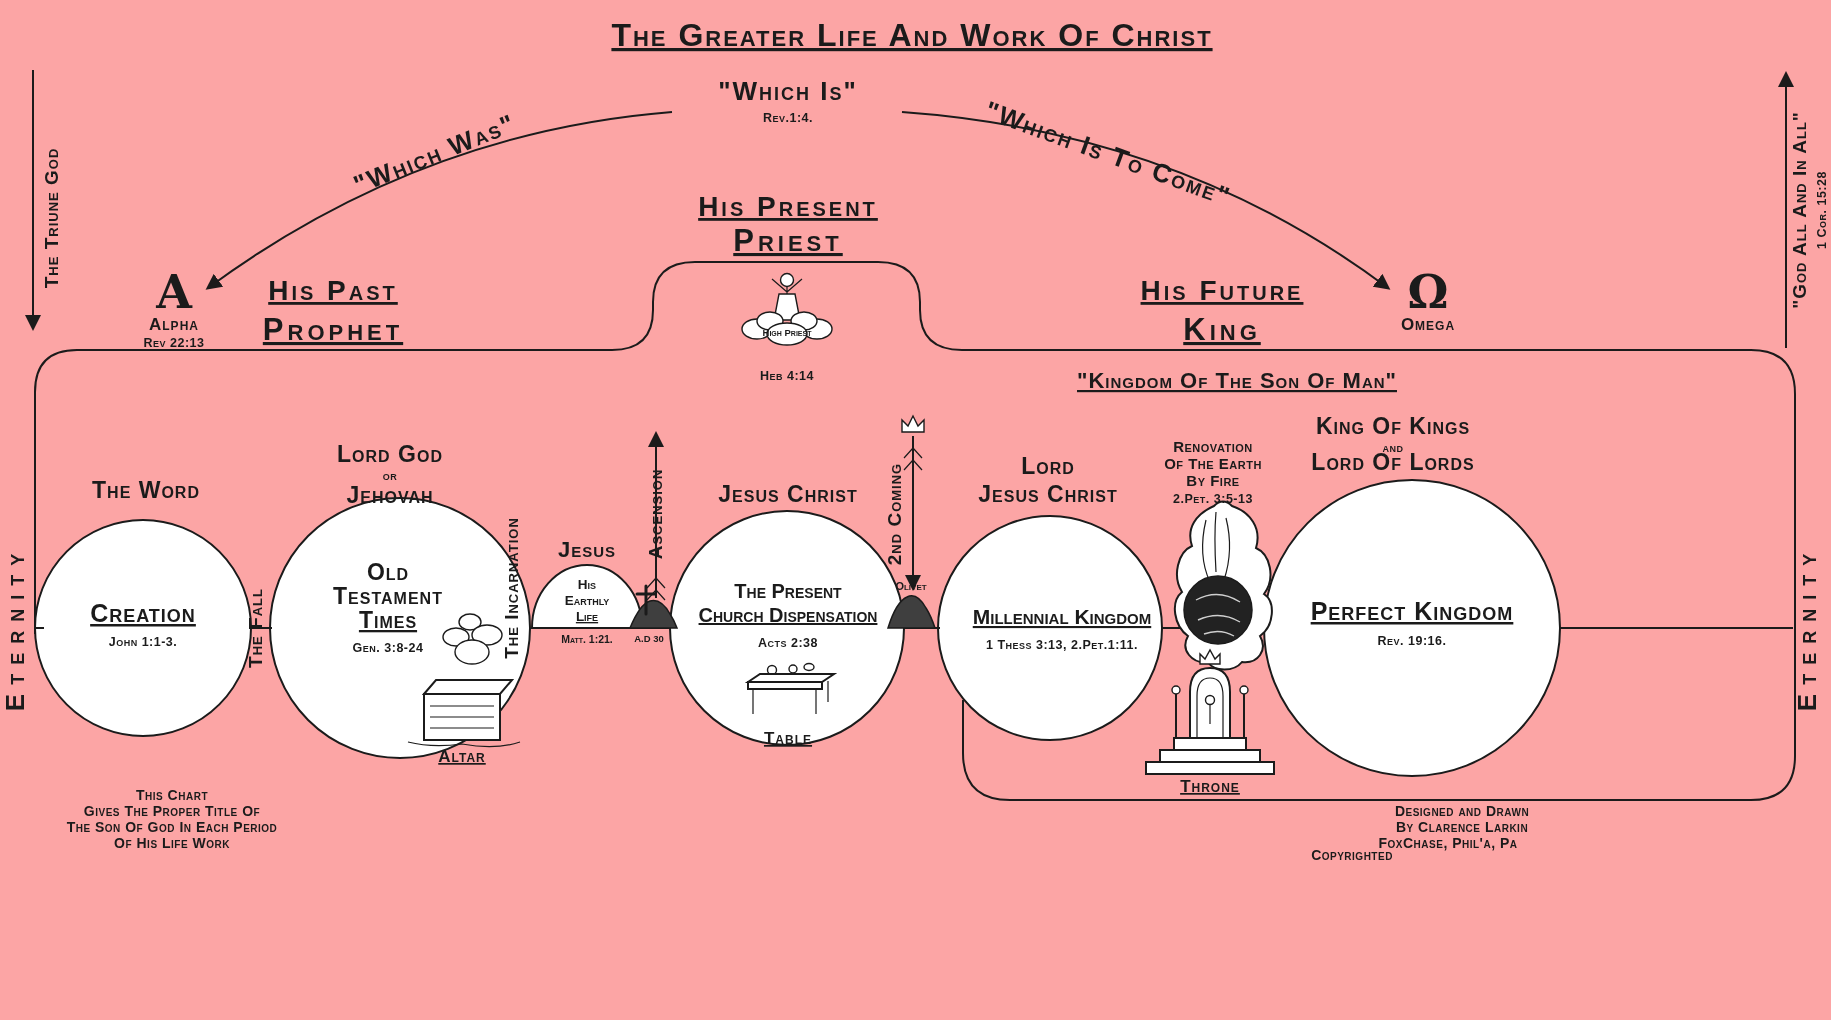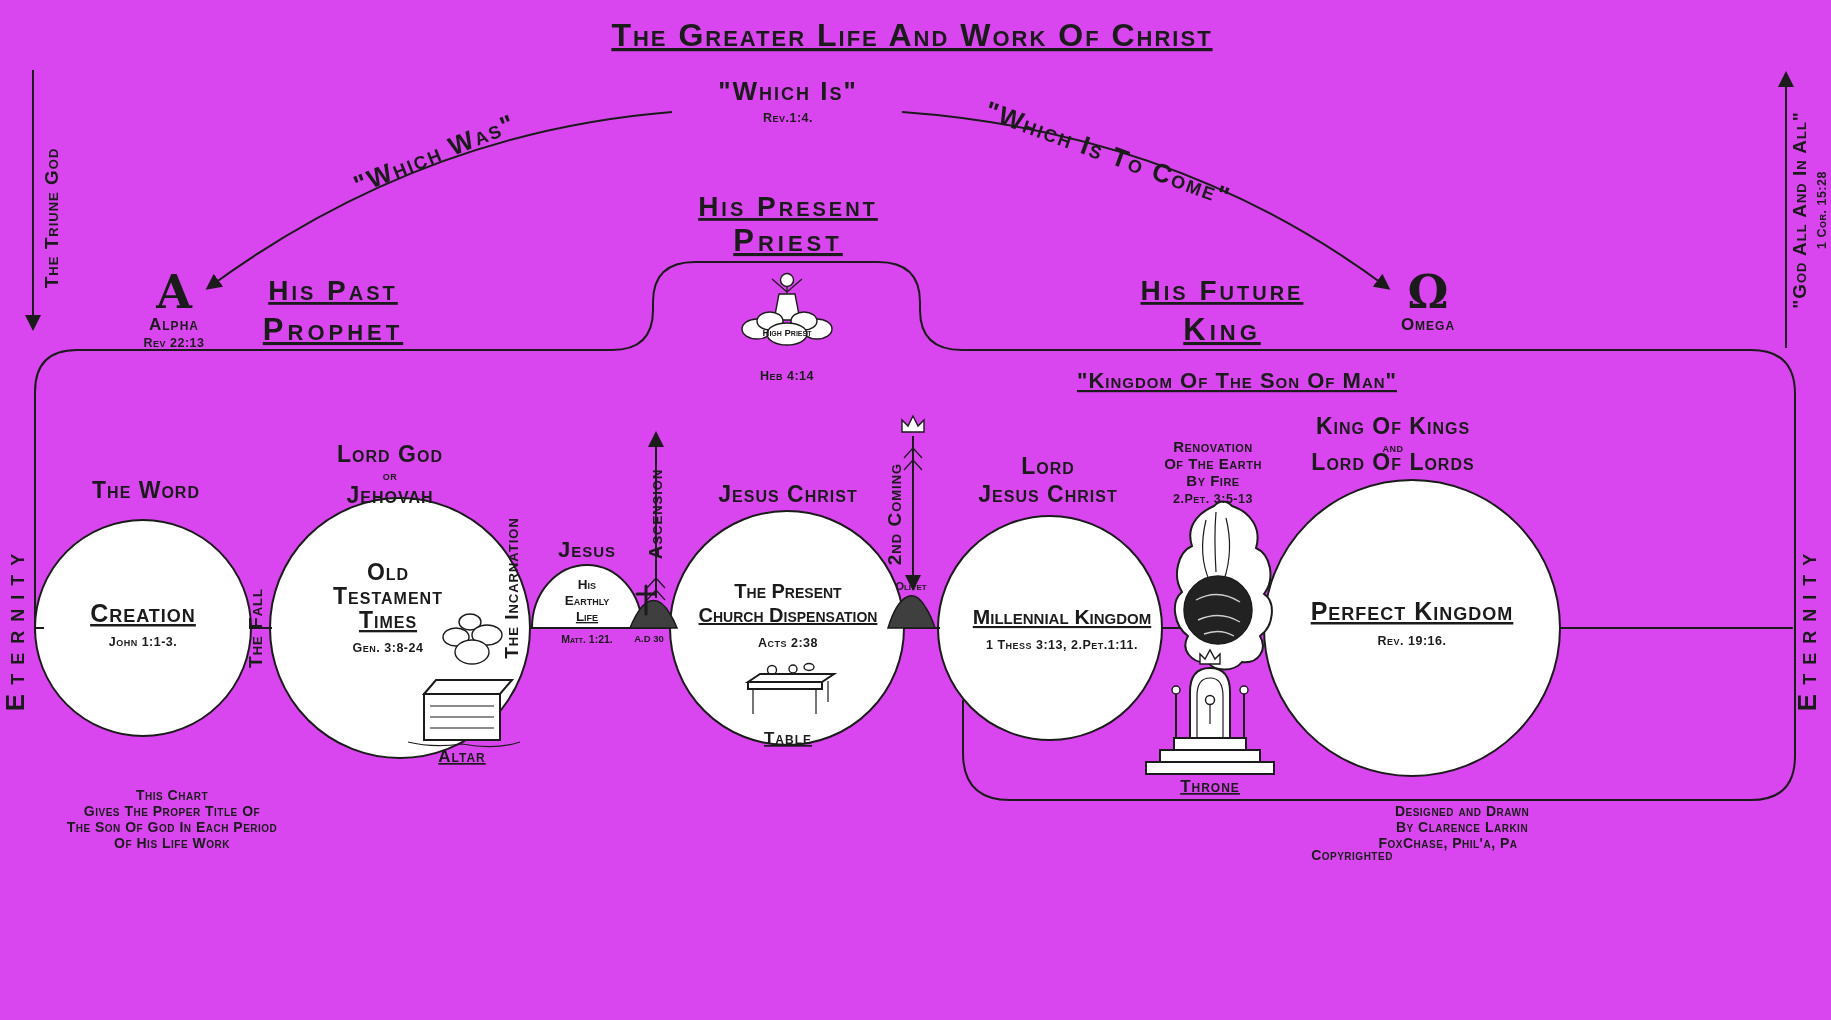--- a/index.html
+++ b/index.html
@@ -1,16 +1,16 @@
 <!DOCTYPE html>
 <html><head>
 <meta charset="utf-8">
 <style>
   html,body { margin:0; padding:0; background:#ffffff; }
-  .page { position:relative; width:1831px; height:1020px; background:#d946ef; overflow:hidden; }
+  .page { position:relative; width:1831px; height:1020px; background:#fca5a5; overflow:hidden; }
   svg { display:block; width:1831px; height:1020px; }
 
   
   .ln   { fill:none; stroke:#1b1b1b; stroke-width:2; }
   .ln3  { fill:none; stroke:#1b1b1b; stroke-width:3; stroke-linecap:round; }
   .thin { fill:none; stroke:#1b1b1b; stroke-width:1.2; }
   .fw   { fill:#ffffff; stroke:#1b1b1b; stroke-width:2; }
   .fw1  { fill:#ffffff; stroke:#1b1b1b; stroke-width:1.4; }
   .fd   { fill:#3f3f3f; stroke:#1b1b1b; stroke-width:1.5; }
   .wht  { fill:none; stroke:#cfcfcf; stroke-width:1.4; }

